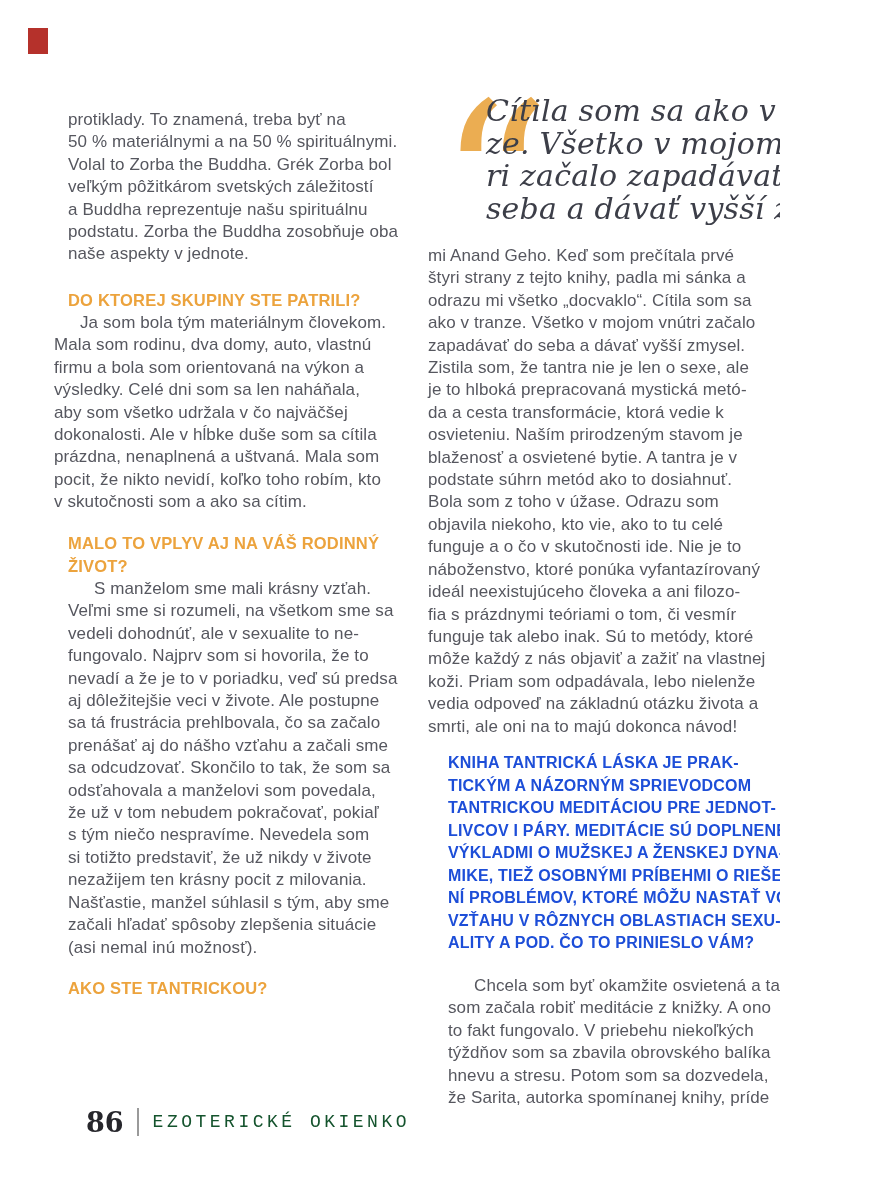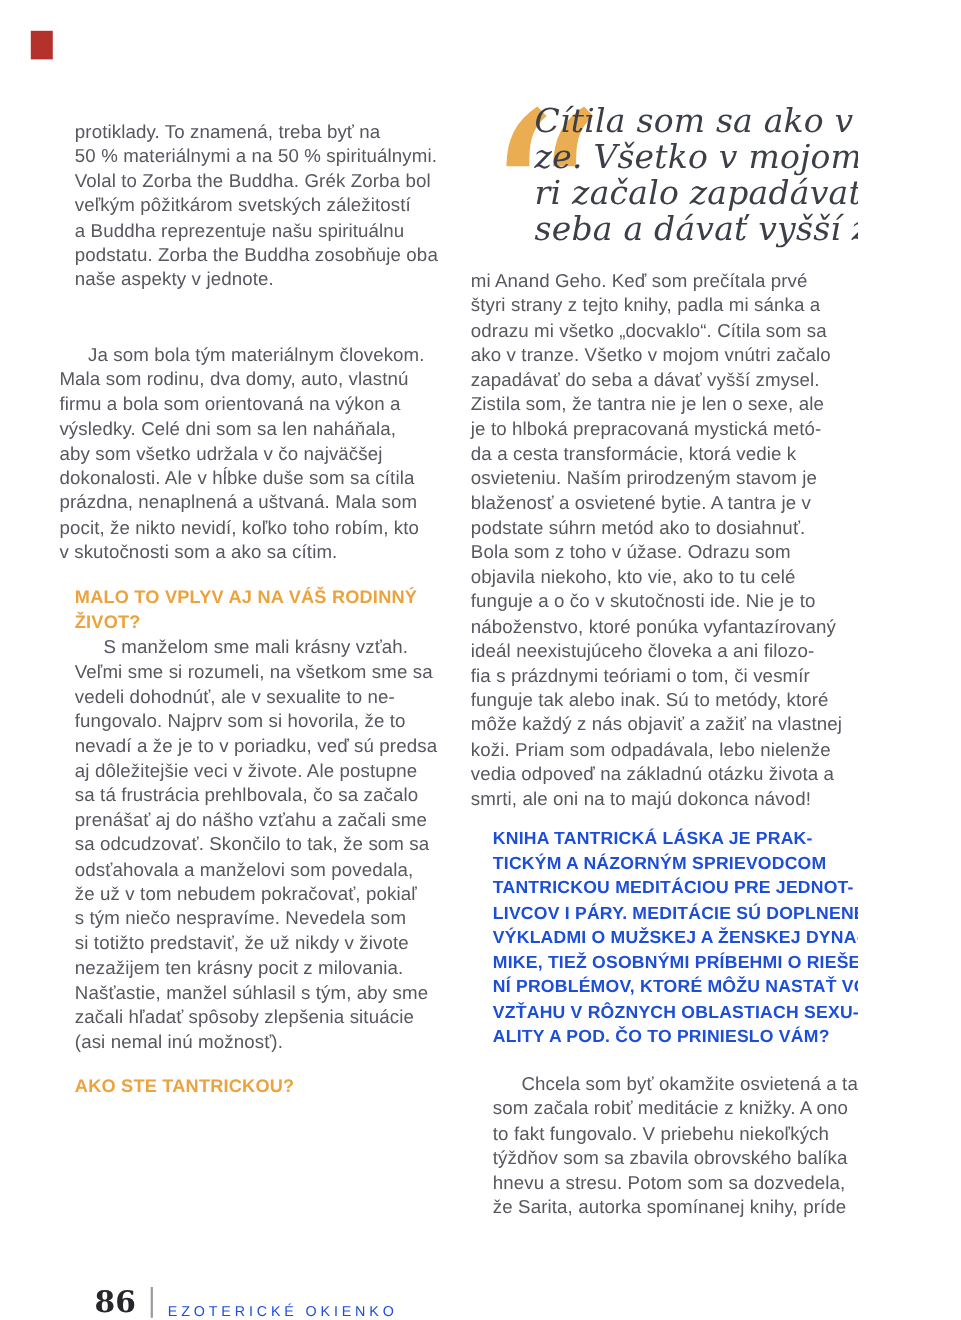--- a/index.html
+++ b/index.html
@@ -30,47 +30,48 @@
     position:absolute; left:486px; top:95px; margin:0; white-space:pre; z-index:1;
     font-family:"DejaVu Serif", serif; font-style:italic;
     font-size:30px; line-height:32.5px; color:#3C3E48; letter-spacing:0.2px;
   }
 
   .orange-block {
     position:absolute; margin:0; white-space:pre;
     font-size:16px; line-height:22.5px; font-weight:bold; color:#1d4ed8; letter-spacing:0.2px;
   }
 
-  .footer { position:absolute; left:86px; top:1170px; display:flex; align-items:flex-end; }
+  .footer { position:absolute; left:86px; top:1108px; display:flex; align-items:center; }
   .page-number {
     font-family:"DejaVu Serif", serif; font-weight:bold;
     font-size:27px; color:#26262B; line-height:1;
   }
   .footer-bar { width:2px; height:28px; background:#9A9A9A; margin:0 14px 0 13px; }
   .section-title {
-    font-family:Liberation Sans, sans-serif;
-    font-size:13px; letter-spacing:3.5px; color:#1d4ed8; line-height:1;
+    font-family:Liberation Mono, monospace;
+    font-size:18px; letter-spacing:3.5px; color:#14532d; line-height:1;
   }
 </style>
 </head>
 <body>
 
 <div class="page">
 
   <div class="red-mark"></div>
   <div class="edge-line"></div>
 
   <p class="body-text" style="left:68px; top:109px;">protiklady. To znamená, treba byť na
 50 % materiálnymi a na 50 % spirituálnymi.
 Volal to Zorba the Buddha. Grék Zorba bol
 veľkým pôžitkárom svetských záležitostí
 a Buddha reprezentuje našu spirituálnu
 podstatu. Zorba the Buddha zosobňuje oba
 naše aspekty v jednote.</p>
 
+  <p class="heading" style="left:68px; top:289px;">DO KTOREJ SKUPINY STE PATRILI?</p>
 
   <p class="body-text indent" style="left:54px; top:312px;">Ja som bola tým materiálnym človekom.
 Mala som rodinu, dva domy, auto, vlastnú
 firmu a bola som orientovaná na výkon a
 výsledky. Celé dni som sa len naháňala,
 aby som všetko udržala v čo najväčšej
 dokonalosti. Ale v hĺbke duše som sa cítila
 prázdna, nenaplnená a uštvaná. Mala som
 pocit, že nikto nevidí, koľko toho robím, kto
 v skutočnosti som a ako sa cítim.</p>

